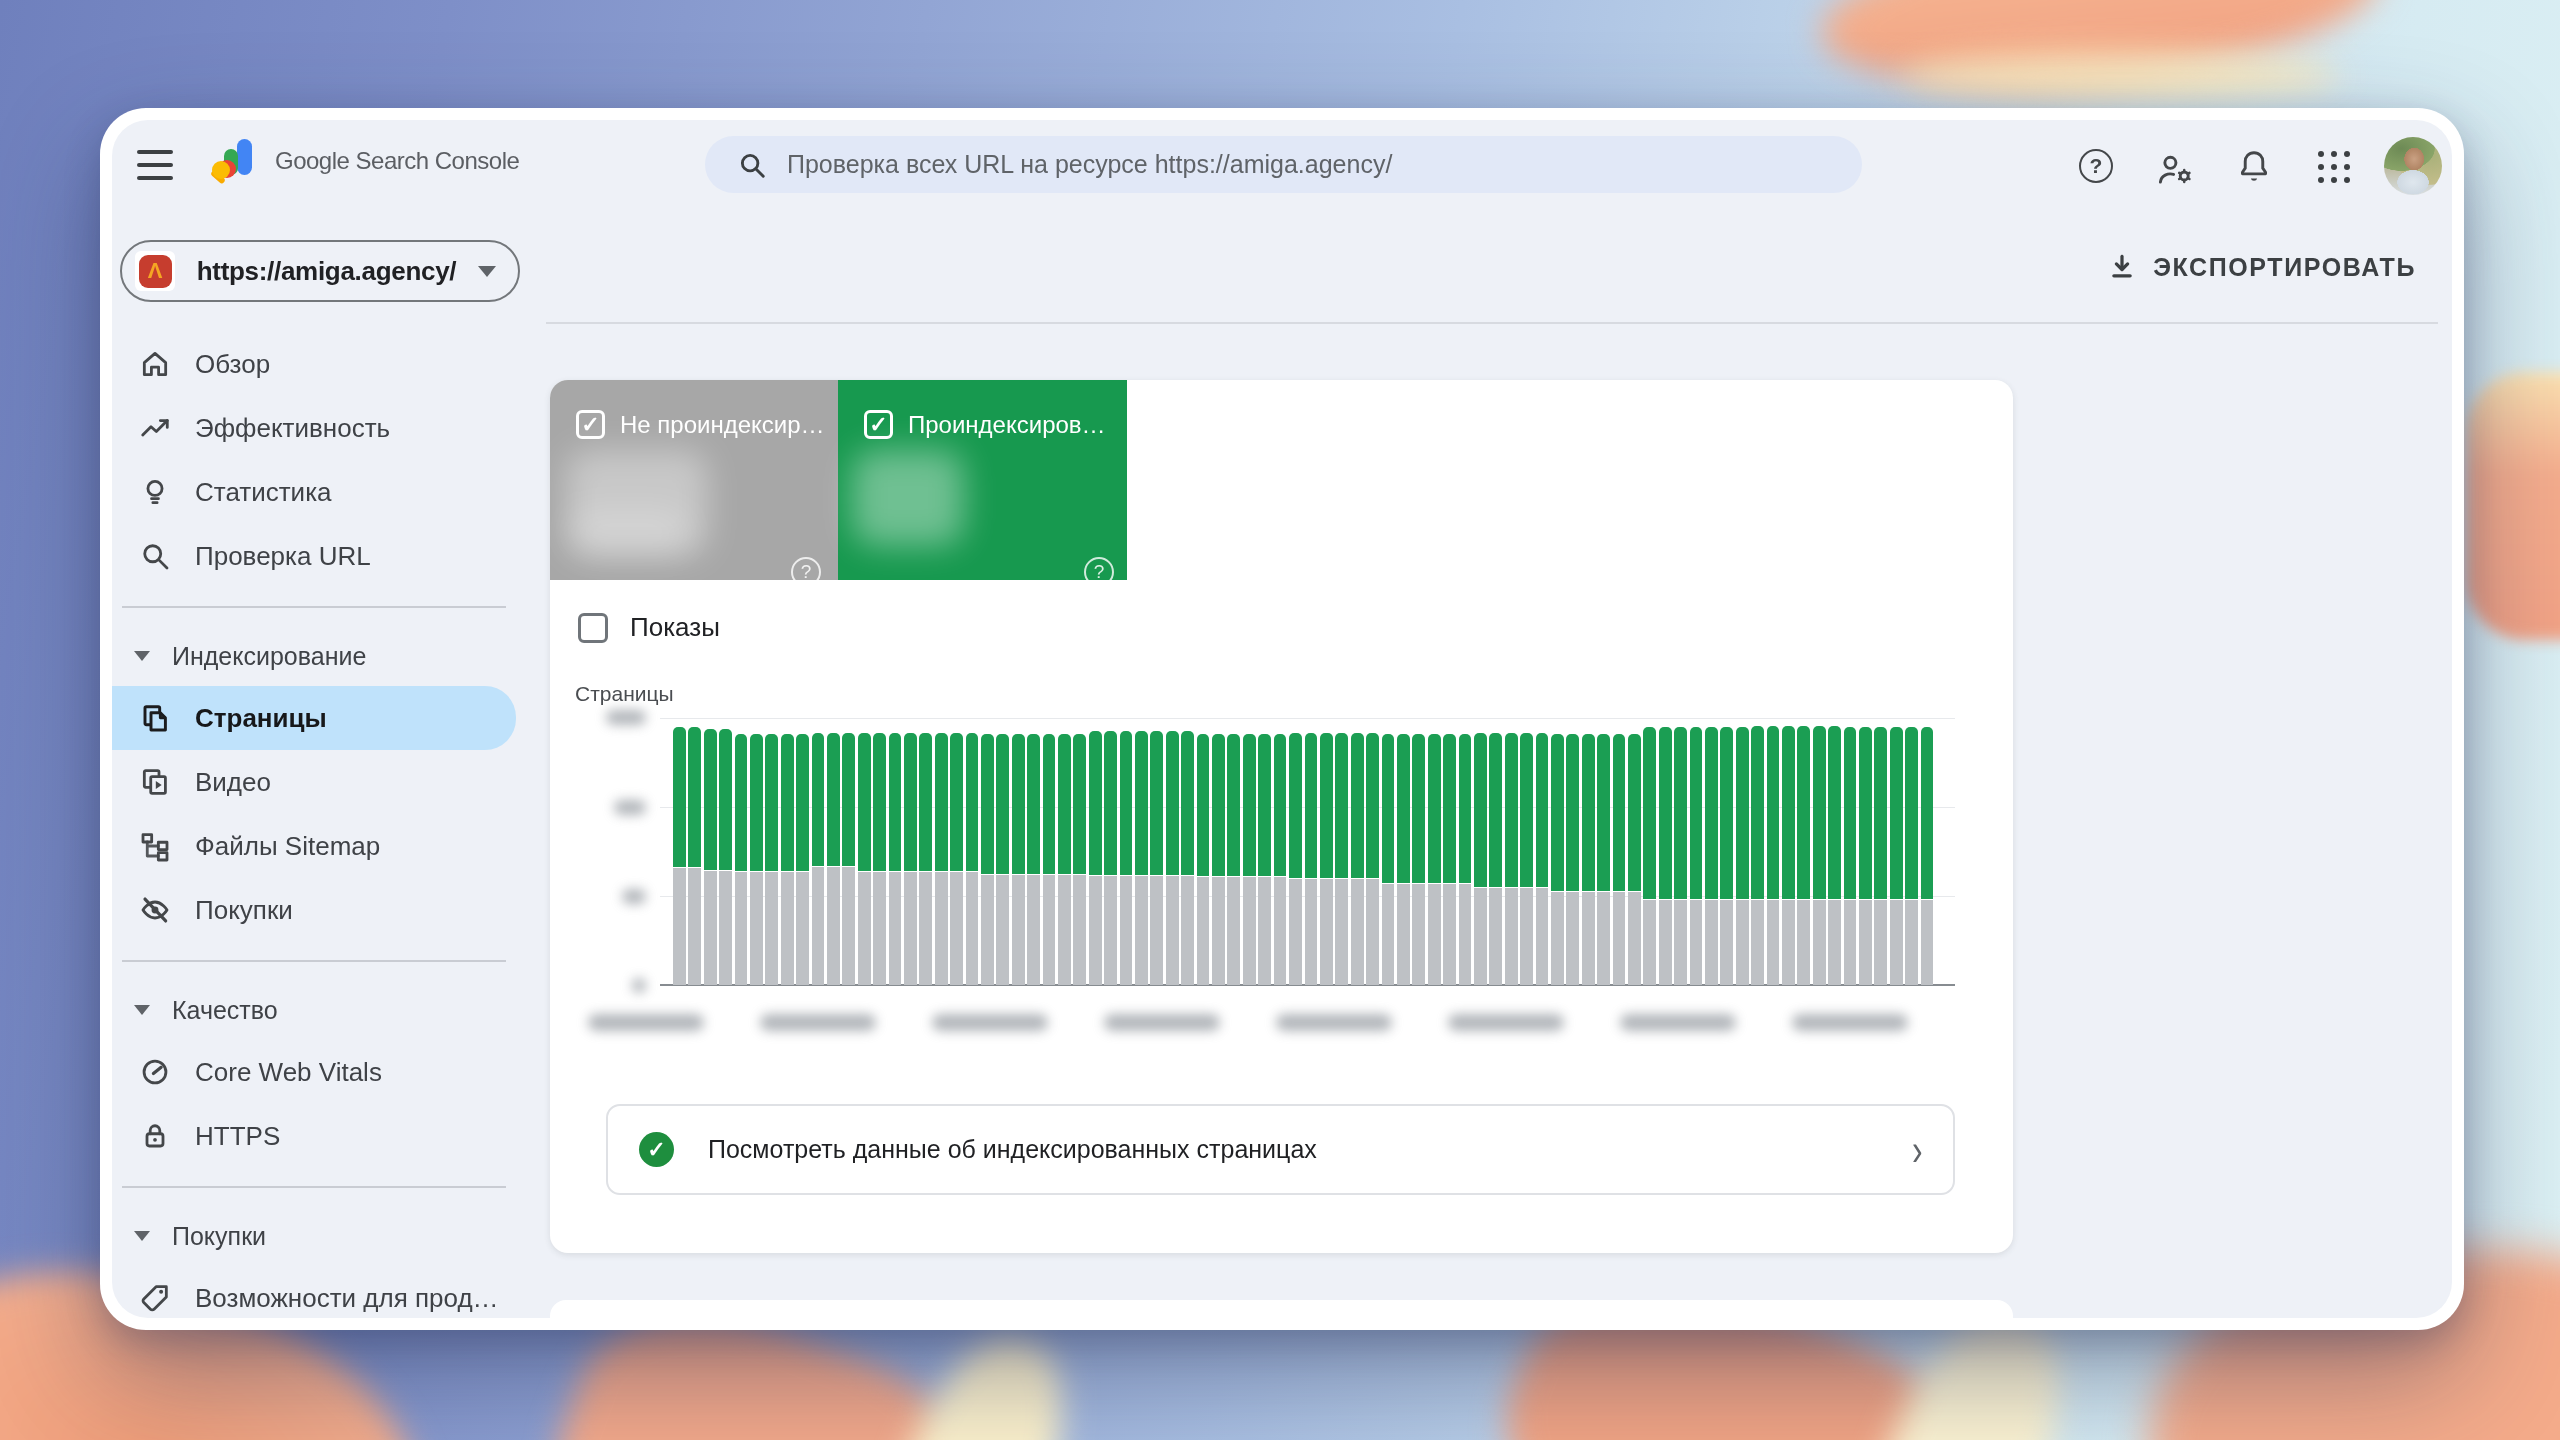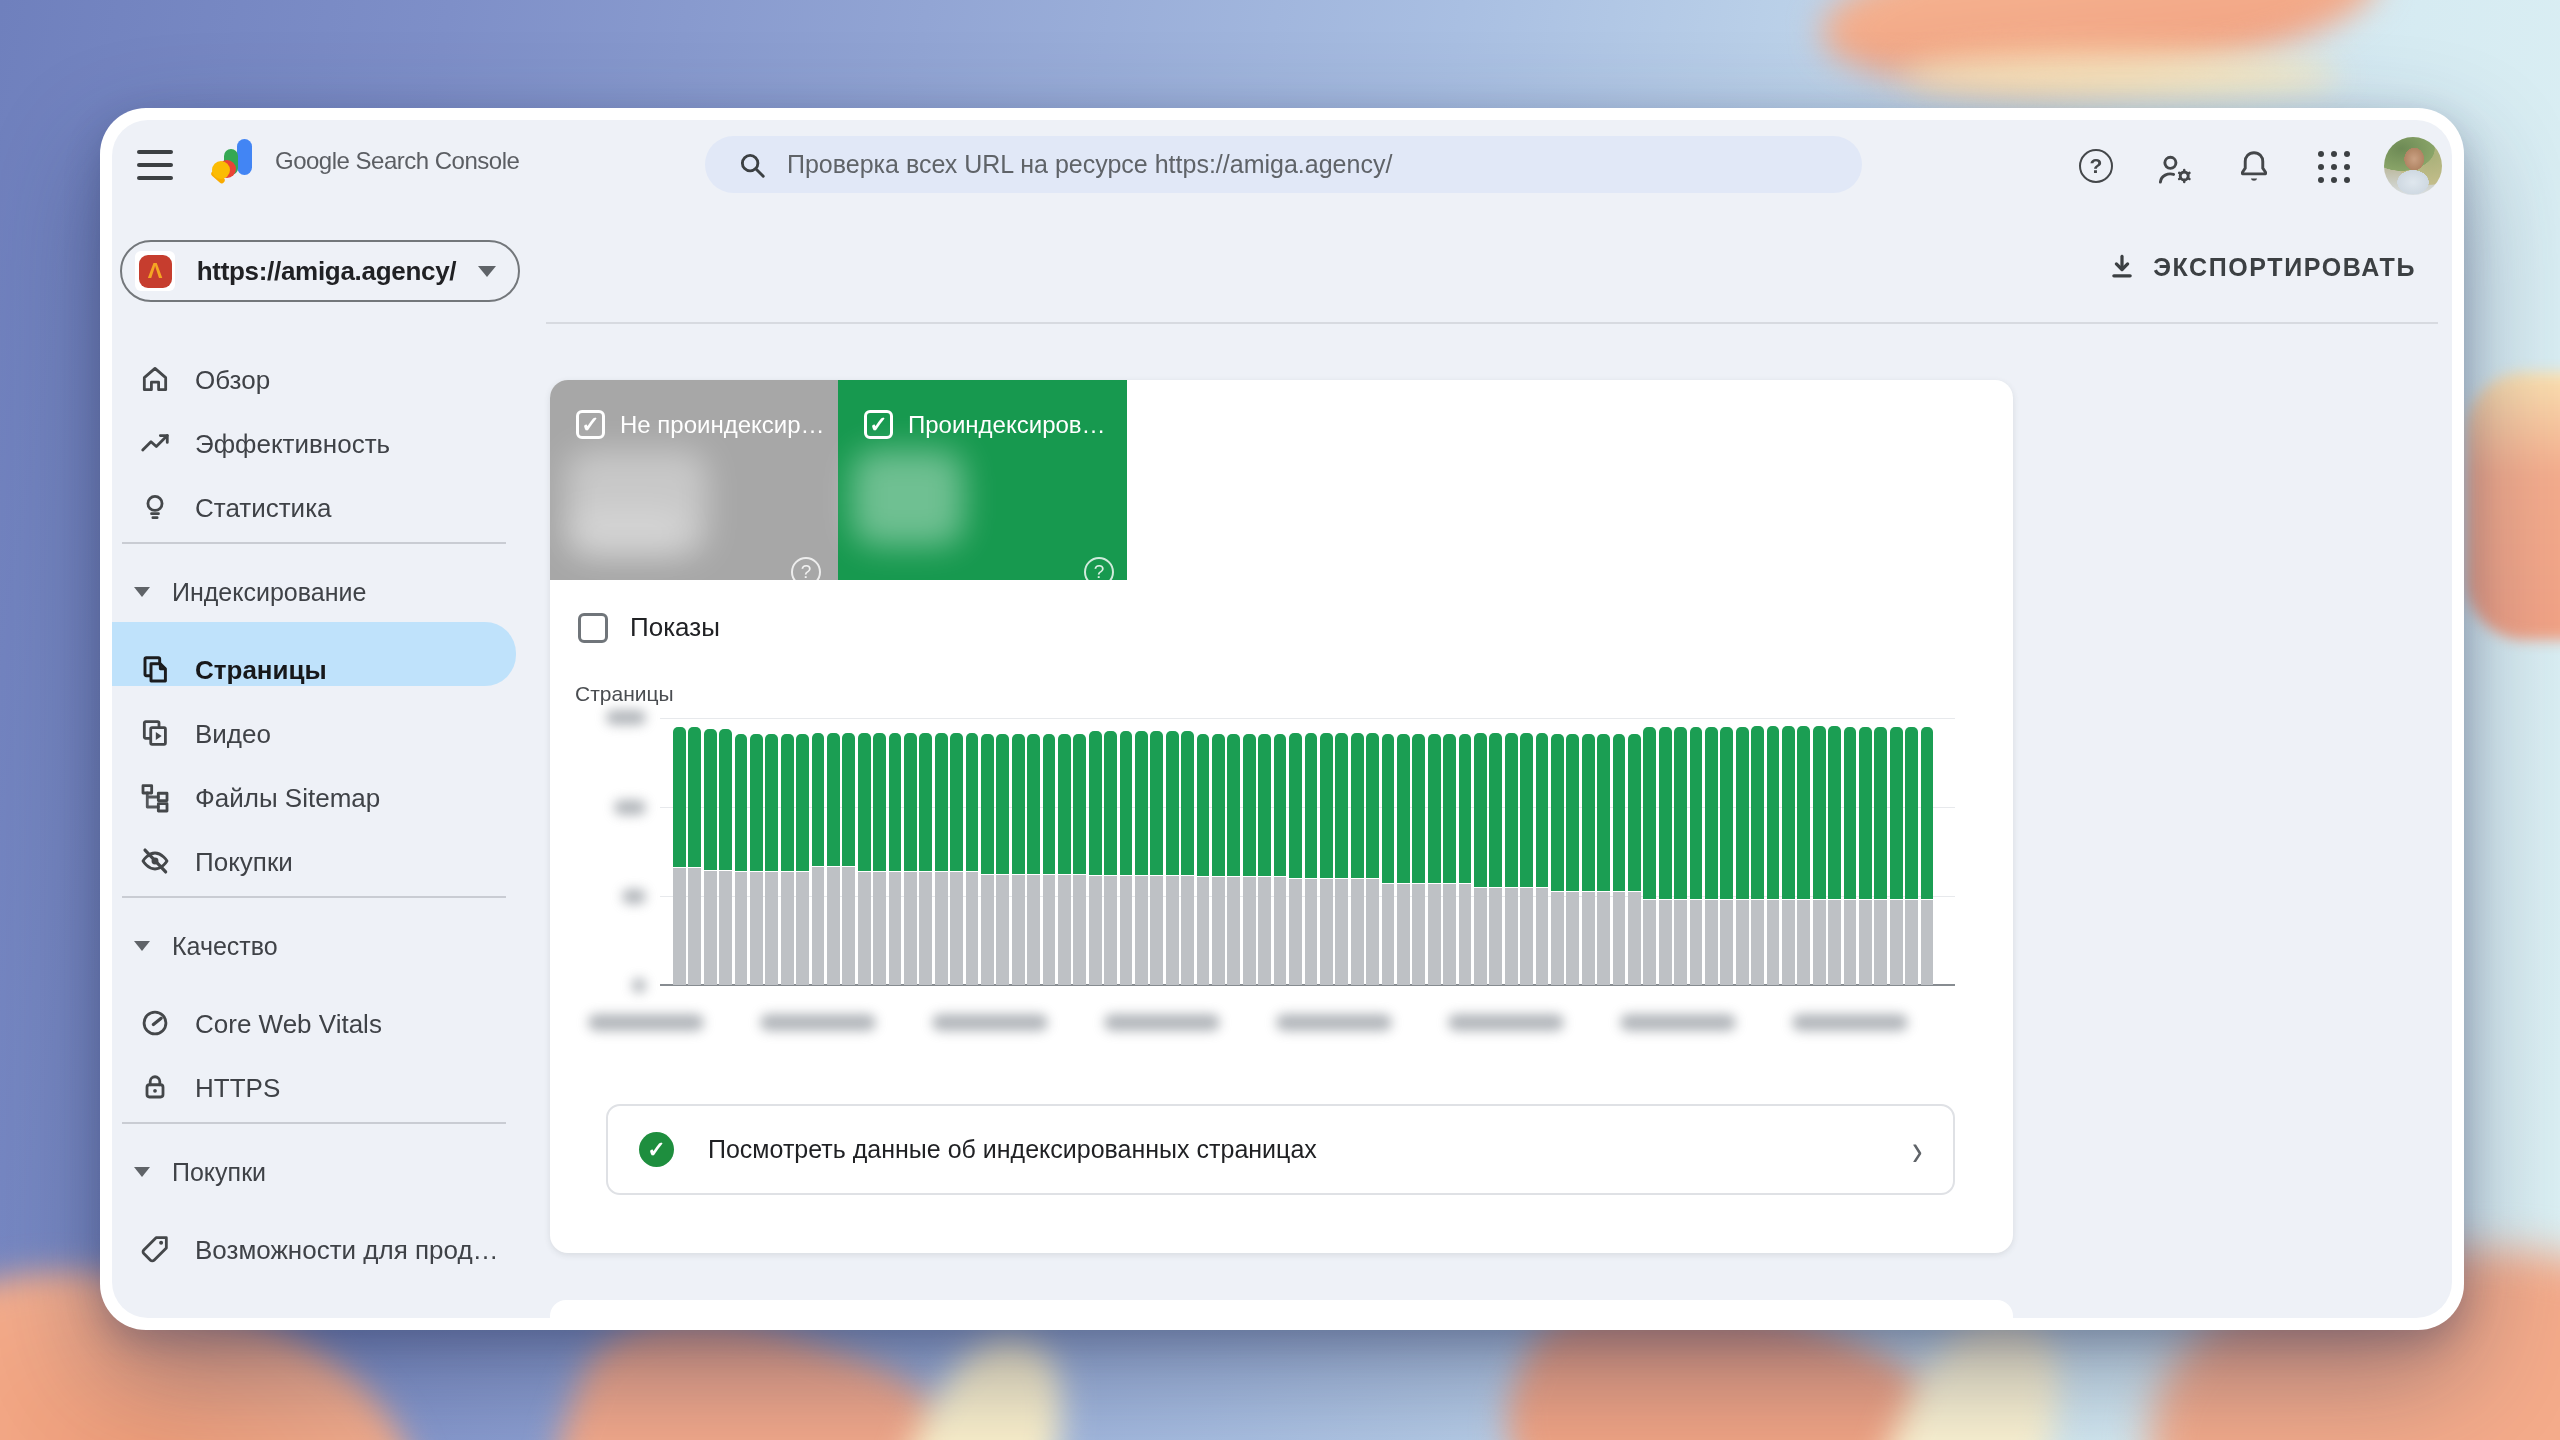--- a/index.html
+++ b/index.html
@@ -59,21 +59,21 @@
     position:absolute;left:8px;top:120px;width:400px;height:62px;border:2px solid #73777b;border-radius:32px;
     display:flex;align-items:center;box-sizing:border-box;cursor:pointer;background:transparent;
   }
   .favicon{width:40px;height:40px;border-radius:6px;background:#ffffff;margin-left:13px;
     display:flex;align-items:center;justify-content:center;}
   .favicon i{width:33px;height:33px;border-radius:9px;background:#c63d2e;color:#f3a javax;
     display:flex;align-items:center;justify-content:center;font-style:normal;font-weight:700;font-size:22px;color:#f5a623;}
   .prop-url{flex:1;text-align:center;font-size:26px;font-weight:700;color:#202124;letter-spacing:-.3px;}
   .caret{width:0;height:0;border-left:9px solid transparent;border-right:9px solid transparent;border-top:11px solid #5f6368;margin-right:22px;}
   .sidebar{position:absolute;left:0;top:212px;width:412px;}
-  .srow{position:relative;height:64px;display:flex;align-items:flex-end;cursor:pointer;}
+  .srow{position:relative;height:64px;display:flex;align-items:center;cursor:pointer;}
   .srow .sic{width:34px;height:34px;margin-left:26px;flex:0 0 auto;display:flex;align-items:center;justify-content:center;}
   .srow .slabel{margin-left:23px;font-size:26px;color:#3f4247;white-space:nowrap;overflow:hidden;}
   .srow.selected{background:#bfe2fb;border-radius:0 31px 31px 0;width:404px;}
   .srow.selected .slabel{color:#17181a;font-weight:700;}
   .sdivider{height:38px;display:flex;align-items:center;}
   .sdivider i{display:block;height:0;border-top:2px solid #c9ccd3;width:384px;margin-left:10px;}
   .shead{height:60px;display:flex;align-items:center;cursor:pointer;}
   .shead .tri{width:0;height:0;border-left:8px solid transparent;border-right:8px solid transparent;border-top:10px solid #5f6368;margin-left:22px;}
   .shead .slabel{margin-left:22px;font-size:25px;color:#3f4247;}
   
@@ -226,20 +226,29 @@
         </div>
         <div class="srow">
           <span class="sic">
             <svg width="32" height="32" viewBox="0 0 24 24" fill="none" stroke="#44474a" stroke-width="2.1" stroke-linecap="round" stroke-linejoin="round">
               <circle cx="12" cy="9.3" r="5.3"></circle>
               <path d="M9.4 17h5.2M10.4 20h3.2"></path>
             </svg>
           </span>
           <span class="slabel">Статистика</span>
         </div>
+        <div class="srow">
+          <span class="sic">
+            <svg width="32" height="32" viewBox="0 0 24 24" fill="none" stroke="#44474a" stroke-width="2.1" stroke-linecap="round" stroke-linejoin="round">
+              <circle cx="10.3" cy="10.3" r="6"></circle>
+              <path d="M14.9 14.9 21 21"></path>
+            </svg>
+          </span>
+          <span class="slabel">Проверка URL</span>
+        </div>
         <div class="sdivider">
           <i></i>
         </div>
         <div class="shead">
           <div class="tri"></div>
           <div class="slabel">Индексирование</div>
         </div>
         <div class="srow selected">
           <span class="sic">
             <svg width="32" height="32" viewBox="0 0 24 24" fill="none" stroke="#1b1c1e" stroke-width="2.2" stroke-linejoin="round">

